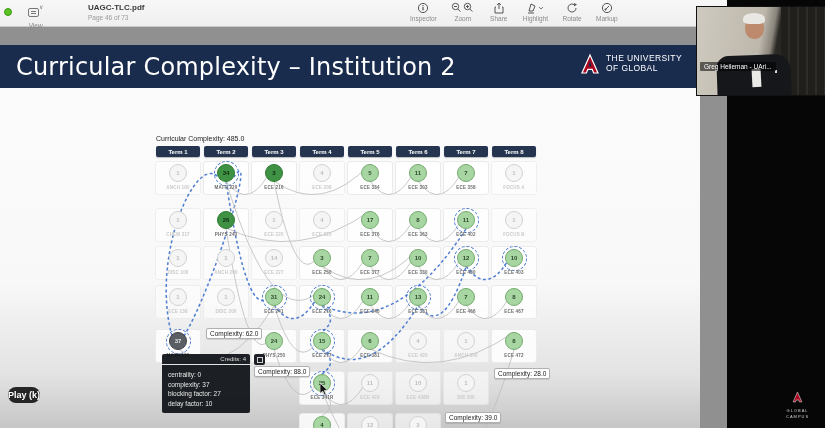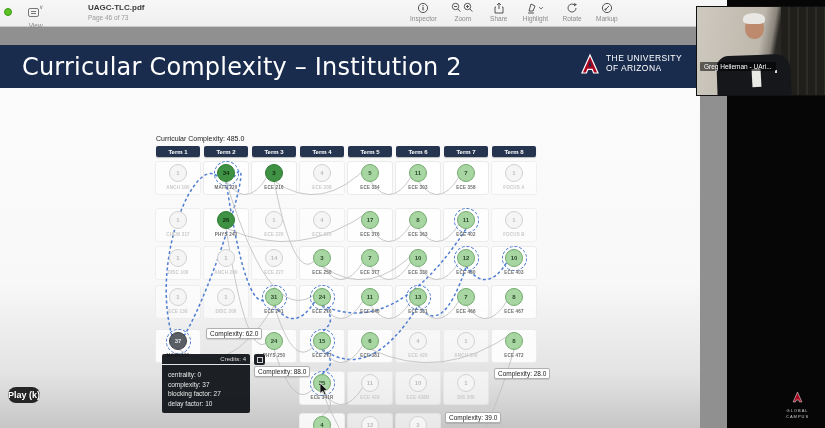--- a/index.html
+++ b/index.html
@@ -22,21 +22,21 @@
   .tool{display:flex;flex-direction:column;align-items:center;min-width:20px;}
   .tool svg{display:block;}
   .searchwrap{position:absolute;left:574px;top:3px;}
   .searchfield{width:112px;height:13px;border:1px solid #cfcfcf;border-radius:4px;background:#fff;font-size:7px;color:#777;padding:0 3px 0 16px;outline:none;}
   .search-ic{position:absolute;left:4px;top:3px;}
   .search-label{font-size:6.5px;color:#8a8a8a;text-align:left;margin:2px 0 0 58px;}
 
   
   .slide{position:absolute;left:0;top:45px;width:700px;height:383px;background:linear-gradient(180deg,#fcfcfc 0%,#f8f8f8 62%,#e3e3e3 86%,#c6c6c6 100%);}
   .titlebar{position:absolute;left:0;top:0;width:700px;height:43px;background:#1a2c4e;display:flex;align-items:center;}
-  .slide-title{color:#fff;font-size:24px;font-weight:500;margin-left:22px;letter-spacing:.2px;font-family:"DejaVu Sans","Liberation Sans",sans-serif;}
+  .slide-title{color:#fff;font-size:24px;font-weight:500;margin-left:16px;letter-spacing:.2px;font-family:"DejaVu Sans","Liberation Sans",sans-serif;}
   .ua-logo{position:absolute;right:18px;top:8px;display:flex;align-items:center;gap:5px;}
   .ua-text{color:#fff;font-family:"Liberation Serif",serif;font-size:8.5px;line-height:1.15;letter-spacing:.4px;}
 
   
   .graph{position:absolute;left:0;top:88px;width:700px;height:340px;}
   .gheader{position:absolute;left:156px;top:2px;font-size:7px;color:#222;}
   .term-btn{position:absolute;top:13px;width:44px;height:11px;background:#253550;color:#fff;font-size:6px;font-weight:bold;display:flex;align-items:center;justify-content:center;border-radius:2px;box-shadow:0 1px 1px rgba(0,0,0,.25);}
   .cell{position:absolute;width:46px;height:34px;background:rgba(255,255,255,.85);border:1px solid #ebebeb;border-radius:3px;}
   .edges{position:absolute;left:0;top:0;}
   .node{position:absolute;width:18px;height:18px;border-radius:50%;display:flex;align-items:center;justify-content:center;font-size:6px;font-weight:bold;z-index:3;}
@@ -156,21 +156,21 @@
     <div class="slide">
       <div class="titlebar">
         <div class="slide-title">Curricular Complexity – Institution 2</div>
         <div class="ua-logo">
           <svg width="22" height="22" viewBox="0 0 22 22">
               <polygon points="11,2 19,20 14.6,20 13.2,16.4 8.8,16.4 7.4,20 3,20" fill="#ab0520" stroke="#fff" stroke-width="1.2"></polygon>
               <polygon points="11,7.5 12.4,13.4 9.6,13.4" fill="#1a2c4e"></polygon>
             </svg>
           <div class="ua-text">
             <div>THE UNIVERSITY</div>
-            <div>OF ARIZONA</div>
+            <div>OF GLOBAL</div>
           </div>
         </div>
       </div>
 
       <div class="graph" id="graph">
         <div class="gheader">Curricular Complexity: 485.0</div>
       <div class="term-btn" style="left: 156px;">Term 1</div>
           <div class="term-btn" style="left: 204px;">Term 2</div>
           <div class="term-btn" style="left: 252px;">Term 3</div>
           <div class="term-btn" style="left: 300px;">Term 4</div>

